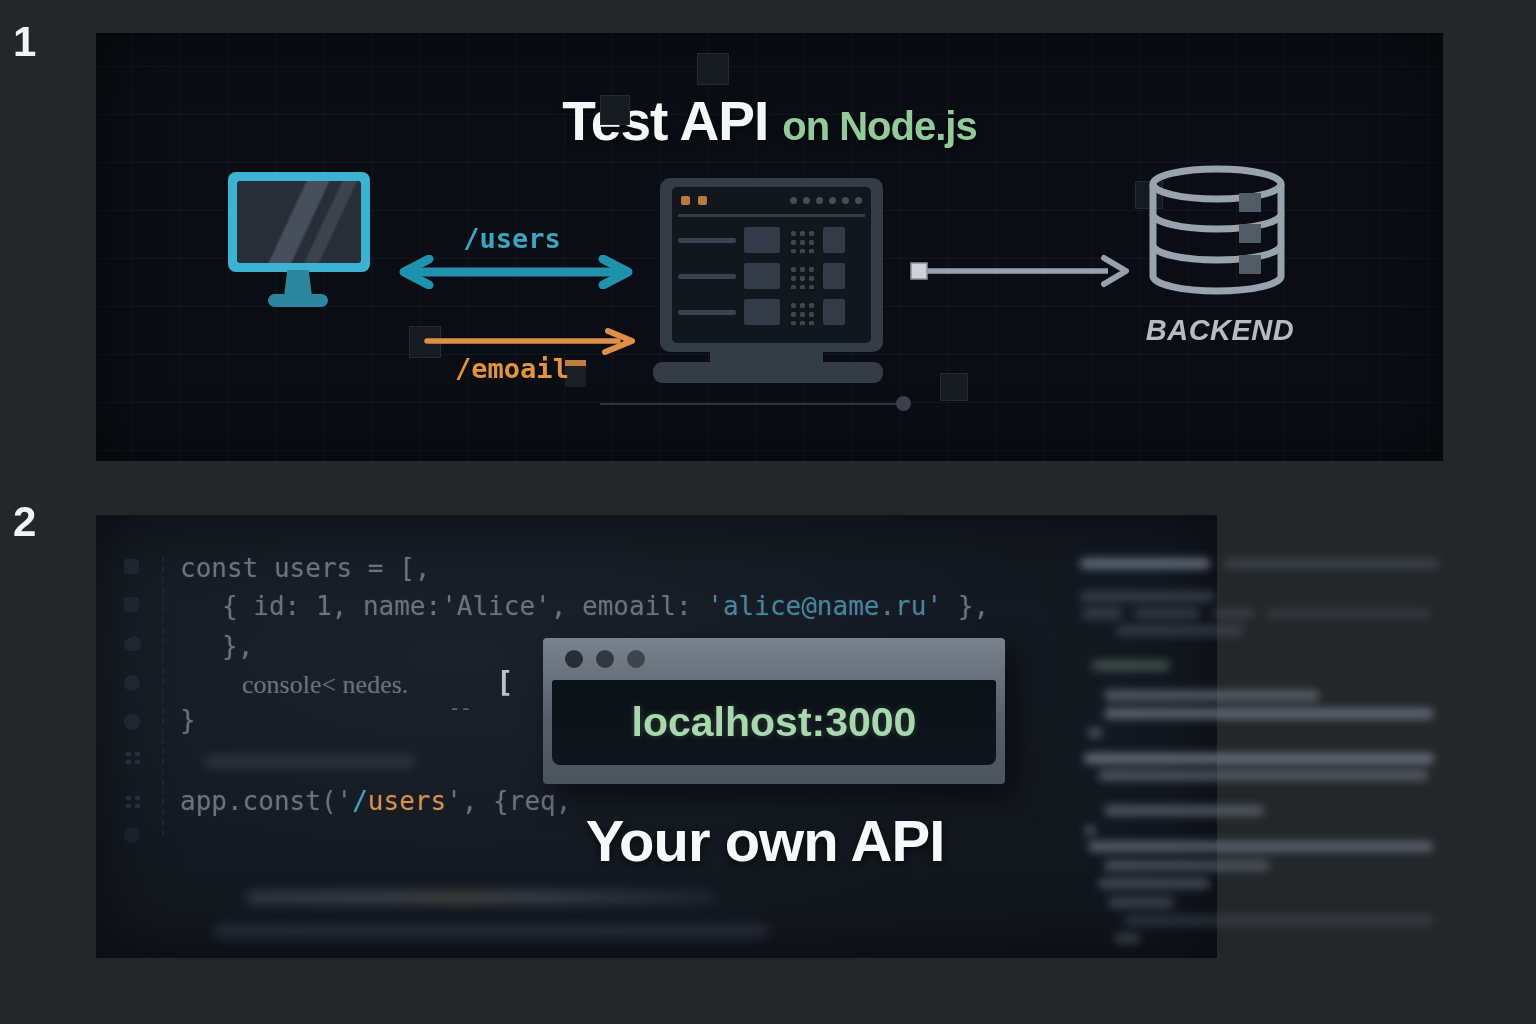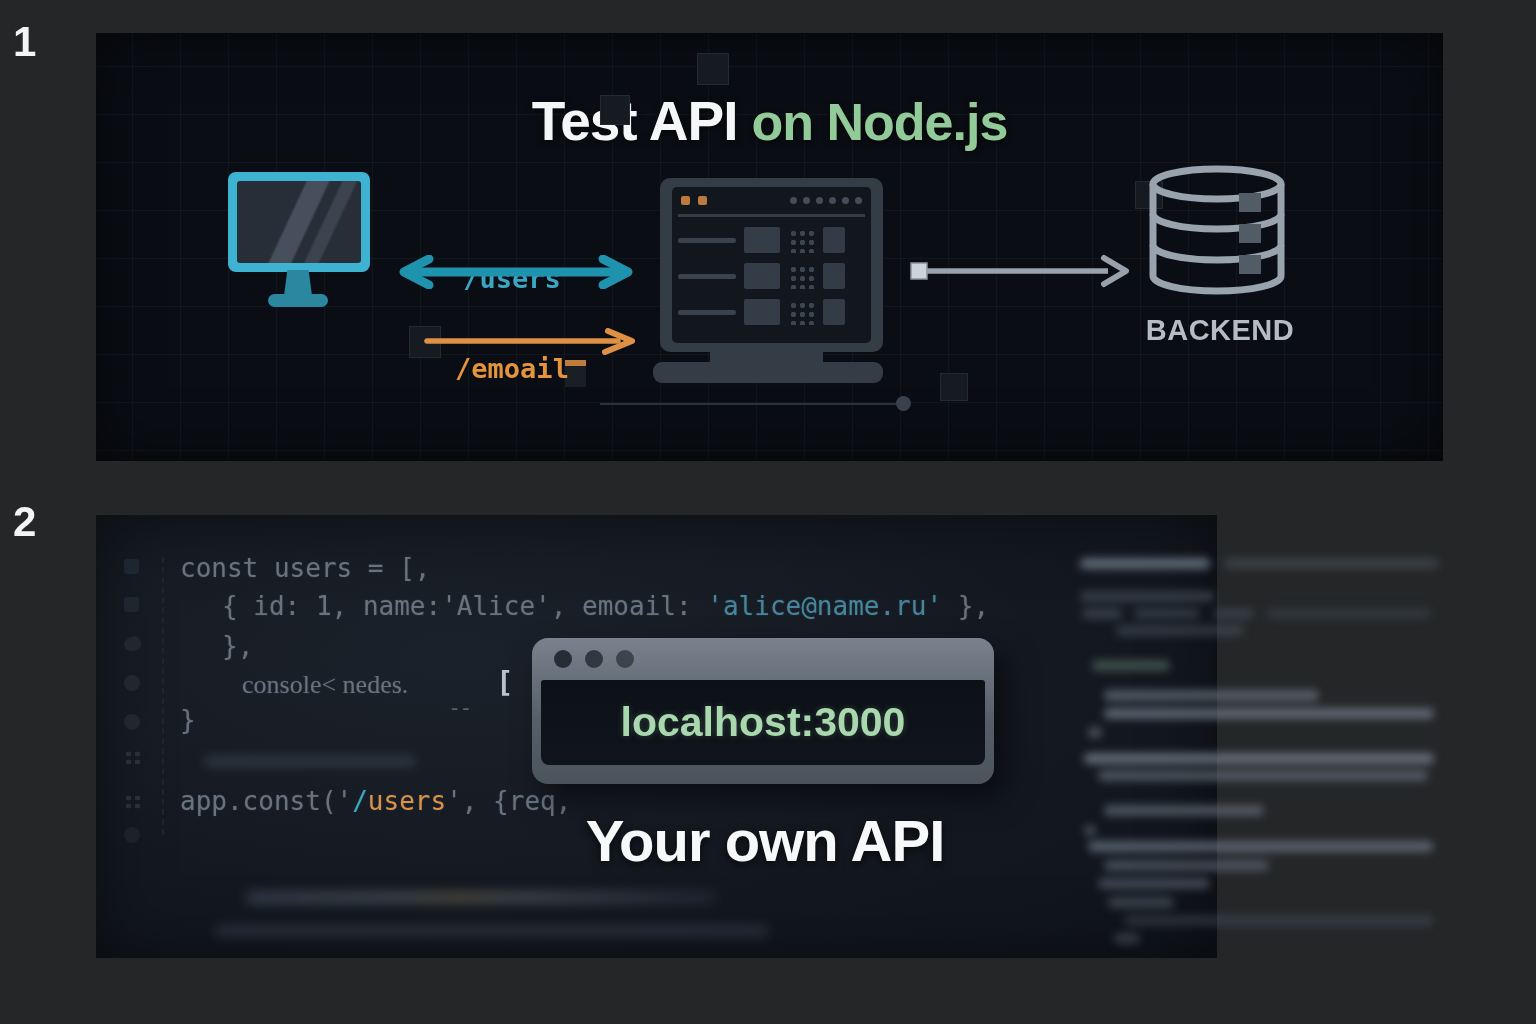--- a/index.html
+++ b/index.html
@@ -16,21 +16,21 @@
     background-color:#0a0d13;
     background-image:
       linear-gradient(rgba(110,130,160,0.08) 1px, transparent 1px),
       linear-gradient(90deg, rgba(110,130,160,0.08) 1px, transparent 1px);
     background-size:48px 48px;background-position:-12px -15px;
     box-shadow:inset 0 0 60px rgba(0,0,0,0.55);}
   .p1-title{position:absolute;left:0;right:0;top:56px;text-align:center;
     white-space:nowrap;}
   .p1-title .t-main{color:#f5f6f7;font-size:55px;font-weight:bold;
     letter-spacing:-1px;text-shadow:0 2px 6px rgba(0,0,0,.6);}
-  .p1-title .t-accent{color:#93ca9a;font-size:52px;font-weight:bold;
+  .p1-title .t-accent{color:#93ca9a;font-size:40px;font-weight:bold;
     letter-spacing:-1px;margin-left:14px;text-shadow:0 2px 6px rgba(0,0,0,.6);}
 
   
   .monitor{position:absolute;left:132px;top:139px;width:142px;height:100px;
     background:#3db3d1;border-radius:8px;padding:9px;box-sizing:border-box;}
   .monitor-screen{width:100%;height:100%;background:#272e38;border-radius:3px;
     position:relative;overflow:hidden;}
   .monitor-screen::after{content:"";position:absolute;inset:0;
     background:linear-gradient(115deg, transparent 42%, rgba(150,165,182,0.28) 44%,
       rgba(150,165,182,0.28) 56%, transparent 58%, transparent 64%,
@@ -40,21 +40,21 @@
   .monitor-neck{position:absolute;left:188px;top:237px;width:28px;height:26px;
     background:#2b87a0;clip-path:polygon(12% 0,88% 0,100% 100%,0 100%);}
   .monitor-base{position:absolute;left:172px;top:261px;width:60px;height:13px;
     background:#2b87a0;border-radius:7px;}
 
   .node-label{position:absolute;color:#b5bcc4;font-size:29px;font-weight:bold;
     text-align:center;letter-spacing:0.5px;}
 
   .route-label{position:absolute;width:172px;text-align:center;
     font-family:"DejaVu Sans Mono",monospace;font-size:27px;font-weight:bold;}
-  .route-users{color:#3ba6c2;margin-top:40px;}
+  .route-users{color:#3ba6c2;}
   .route-posts{color:#e3943c;}
 
   
   .srv{position:absolute;left:564px;top:145px;width:223px;height:174px;
     background:#343c46;border-radius:10px;padding:9px 12px;box-sizing:border-box;}
   .srv-inner{width:100%;height:100%;background:#12161d;border-radius:5px;
     padding:0 6px;box-sizing:border-box;}
   .srv-titlebar{height:27px;display:flex;align-items:center;
     border-bottom:3px solid #343c46;padding:0 3px;}
   .srv-osq{width:9px;height:9px;background:#bd7a3f;border-radius:2px;margin-right:8px;}
@@ -112,22 +112,22 @@
     border-radius:6px;filter:blur(6px);opacity:.55;
     background:linear-gradient(90deg,#495462 0%,#57626f 30%,#6e6450 45%,#57626f 62%,#49546260 100%);}
   .blur-bottom2{position:absolute;left:118px;top:410px;width:555px;height:12px;
     border-radius:6px;filter:blur(6px);opacity:.38;background:#4a5563;}
 
   .blur-col{position:absolute;left:960px;top:28px;width:400px;height:405px;
     filter:blur(4px);}
   .bbar{position:absolute;height:11px;border-radius:5px;}
 
   
-  .browser{position:absolute;left:436px;top:123px;width:462px;height:146px;
-    border-radius:16px;background:linear-gradient(180deg,#79828d,#57606a 55%,#4b535d);
+  .browser{position:absolute;left:447px;top:123px;width:462px;height:146px;
+    border-radius:4px;background:linear-gradient(180deg,#79828d,#57606a 55%,#4b535d);
     box-shadow:12px 14px 30px rgba(0,0,0,0.55);}
   .browser-titlebar{height:42px;display:flex;align-items:center;padding-left:22px;gap:13px;}
   .browser-dot{width:18px;height:18px;border-radius:50%;background:#272d35;}
   .browser-dot.d2{opacity:.85;} .browser-dot.d3{opacity:.7;}
   .browser-body{margin:0 9px;height:85px;border-radius:3px 3px 8px 8px;
     background:linear-gradient(180deg,#0c1017,#10151d);
     display:flex;align-items:center;justify-content:center;}
   .browser-url{color:#a9d8ae;font-size:41px;font-weight:bold;letter-spacing:0px;
     font-family:"Liberation Sans",sans-serif;text-shadow:0 0 6px rgba(140,200,150,0.25);}
 
@@ -228,21 +228,21 @@
       <path d="M7 113 a64 15 0 0 0 128 0"></path>
       <path d="M7 51 a64 15 0 0 0 128 0"></path>
       <path d="M7 82 a64 15 0 0 0 128 0"></path>
     </g>
     <g fill="#525c66">
       <rect x="93" y="30" width="22" height="19"></rect>
       <rect x="93" y="61" width="22" height="19"></rect>
       <rect x="93" y="92" width="22" height="19"></rect>
     </g>
   </svg>
-  <div class="node-label" style="left:1014px;top:281px;width:220px;">BACKEND</div>
+  <div class="node-label" style="left:1014px;top:281px;width:220px;font-style:italic;">BACKEND</div>
 </div>
 
 <div id="panel2">
 
   <div class="strip-icon si-sq" style="top:44px;"></div>
   <div class="strip-icon si-sq" style="top:82px;"></div>
   <div class="strip-icon si-blob" style="top:122px;"></div>
   <div class="strip-icon si-circ" style="top:160px;"></div>
   <div class="strip-icon si-circ" style="top:199px;"></div>
   <div class="strip-icon si-dots" style="top:235px;"></div>

